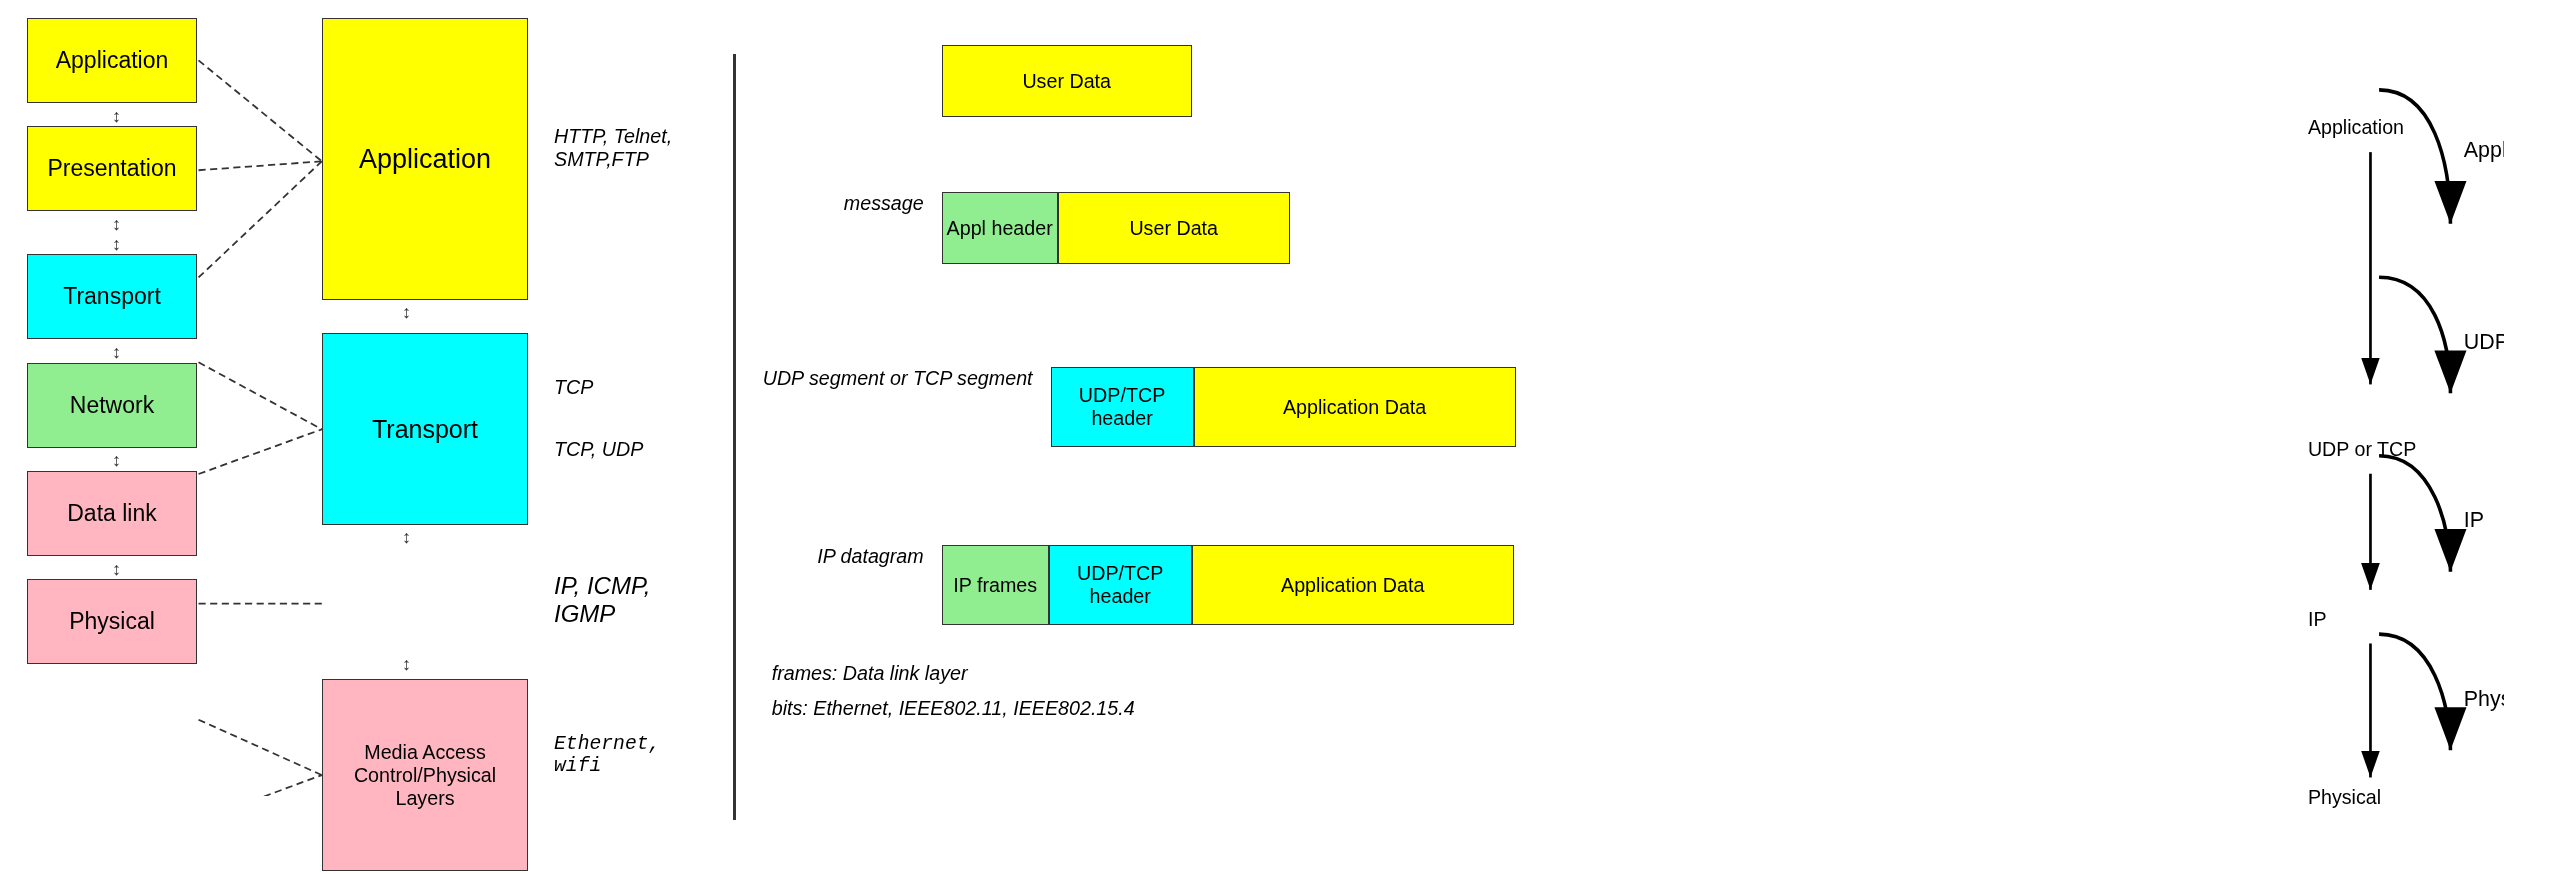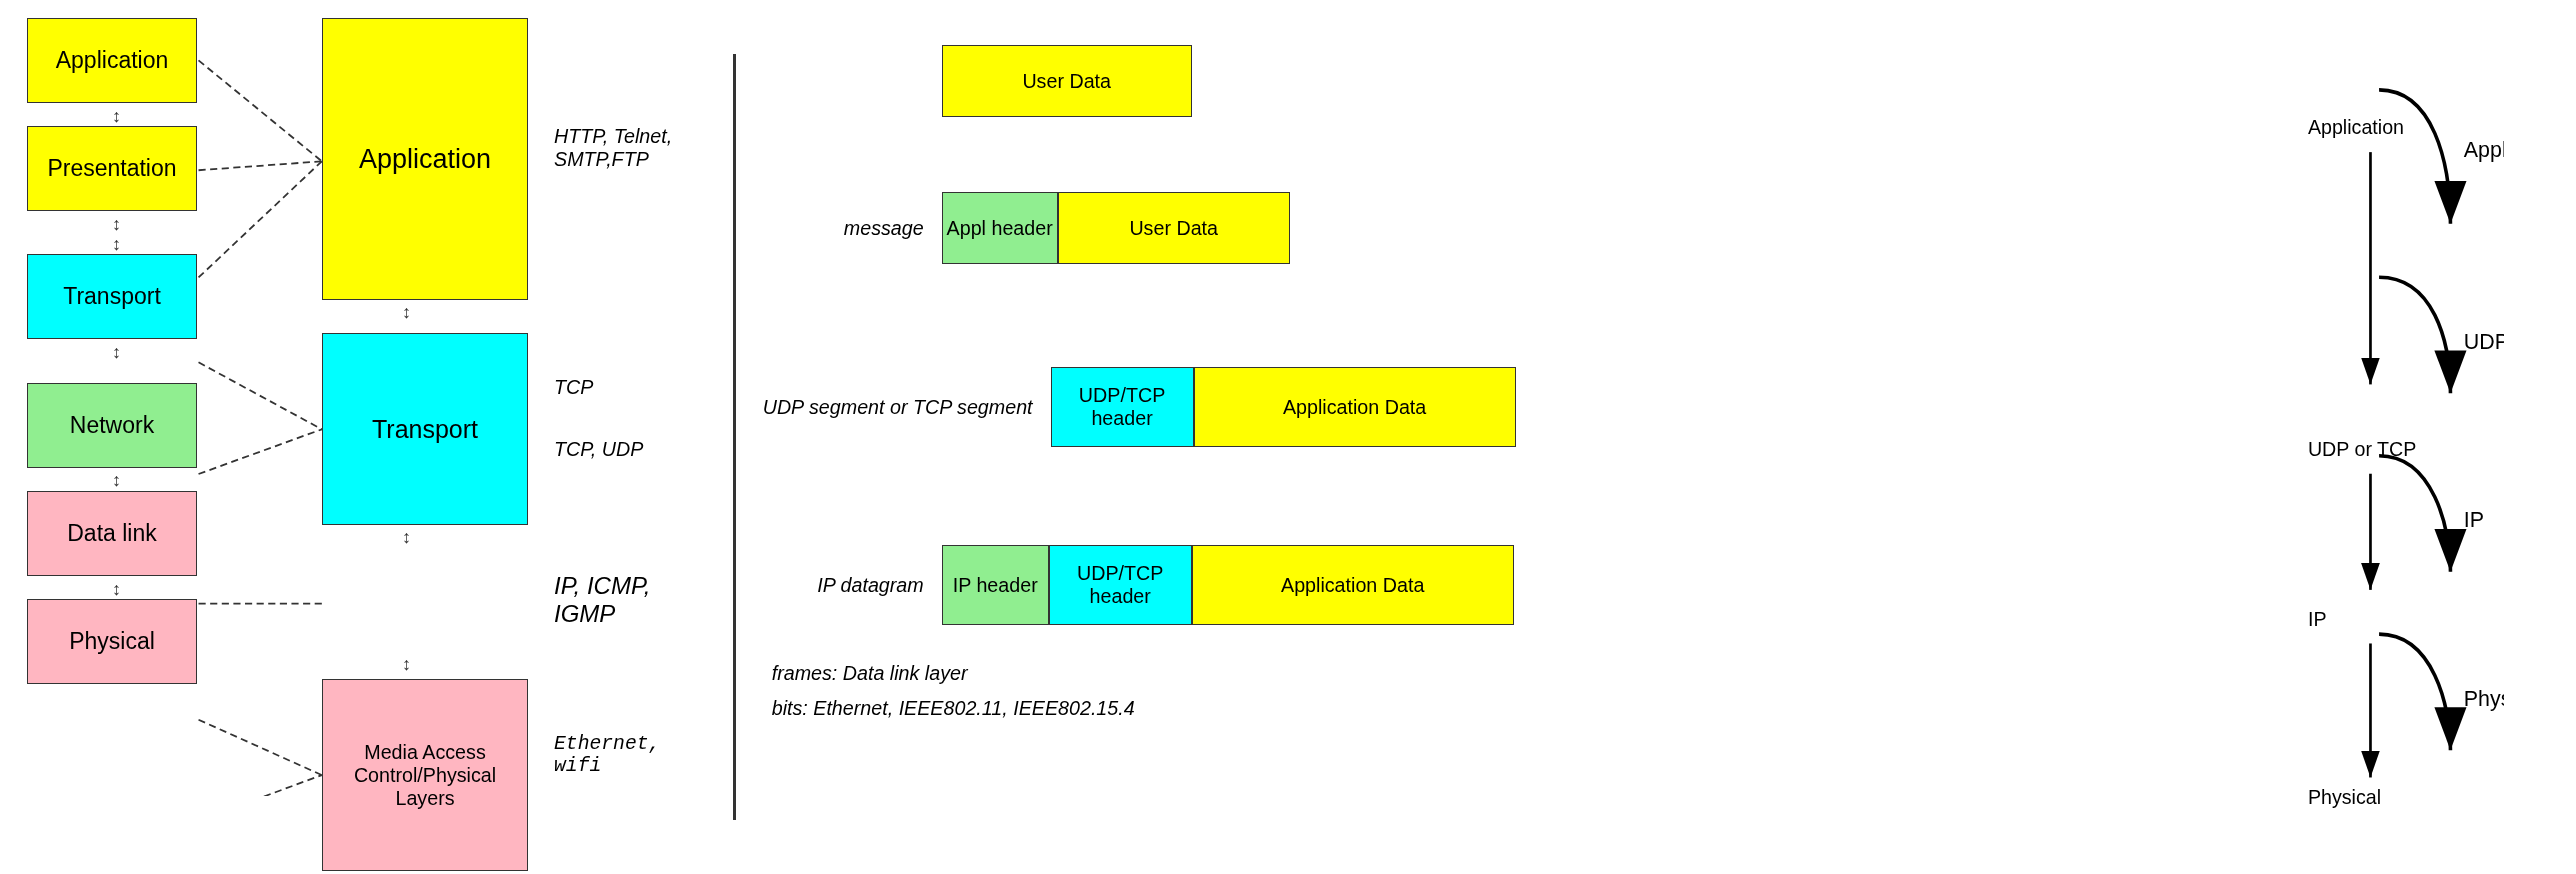--- a/index.html
+++ b/index.html
@@ -101,21 +101,21 @@
 
     .example-text {
       font-size: 19.7px;
       font-style: italic;
       position: absolute;
     }
 
     
     .color-yellow { background-color: #FFFF00; }
     .color-cyan { background-color: #00FFFF; }
-    .color-green { background-color: #90EE90; margin-top: 20px; }
+    .color-green { background-color: #90EE90; }
     .color-pink { background-color: #FFB6C1; }
 
     
     .connectors-svg {
       position: absolute;
       top: 0;
       left: 0;
       width: 100%;
       height: 100%;
       pointer-events: none;
@@ -132,21 +132,21 @@
     
     .right-panel {
       flex: 1;
       position: relative;
       padding-left: 18px;
     }
 
     .encap-row {
       position: absolute;
       display: flex;
-      align-items: center;
+      align-items: flex-start;
     }
 
     .encap-label {
       font-size: 19.7px;
       font-style: italic;
       text-align: right;
       min-width: 161px;
       margin-right: 18px;
     }
 
@@ -306,21 +306,21 @@
       <div class="block" style="background:#FFFF00; width:322px; height:80px;">
         <span>Application Data</span>
       </div>
     </div>
 
     <div class="encap-row" style="top:527px; left:0;">
       <div class="encap-label">
         <em>IP datagram</em>
       </div>
       <div class="block" style="background:#90EE90; width:107px; height:80px;">
-        <span>IP header</span>
+        <span>IP frames</span>
       </div>
       <div class="block" style="background:#00FFFF; width:143px; height:80px;">
         <span>UDP/TCP header</span>
       </div>
       <div class="block" style="background:#FFFF00; width:322px; height:80px;">
         <span>Application Data</span>
       </div>
     </div>
 
     <div class="bottom-text" style="top:644px; left:9px;">

